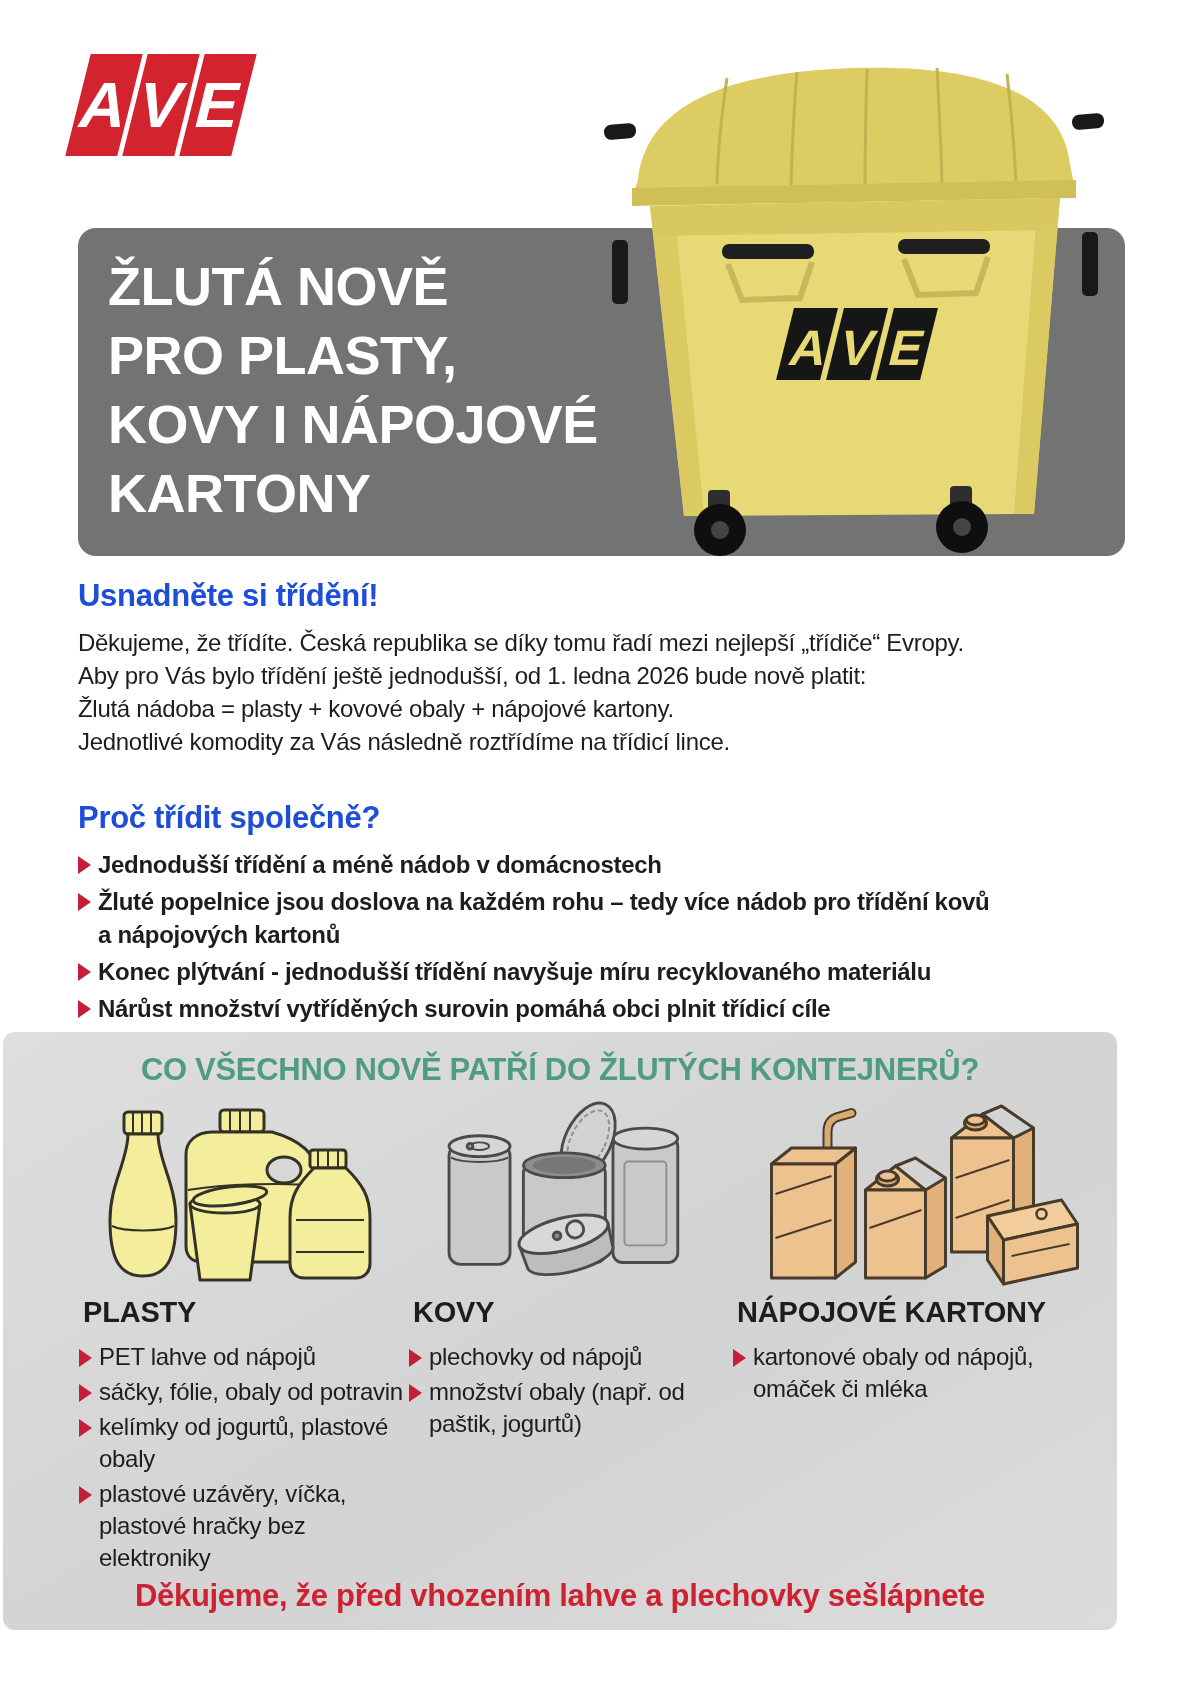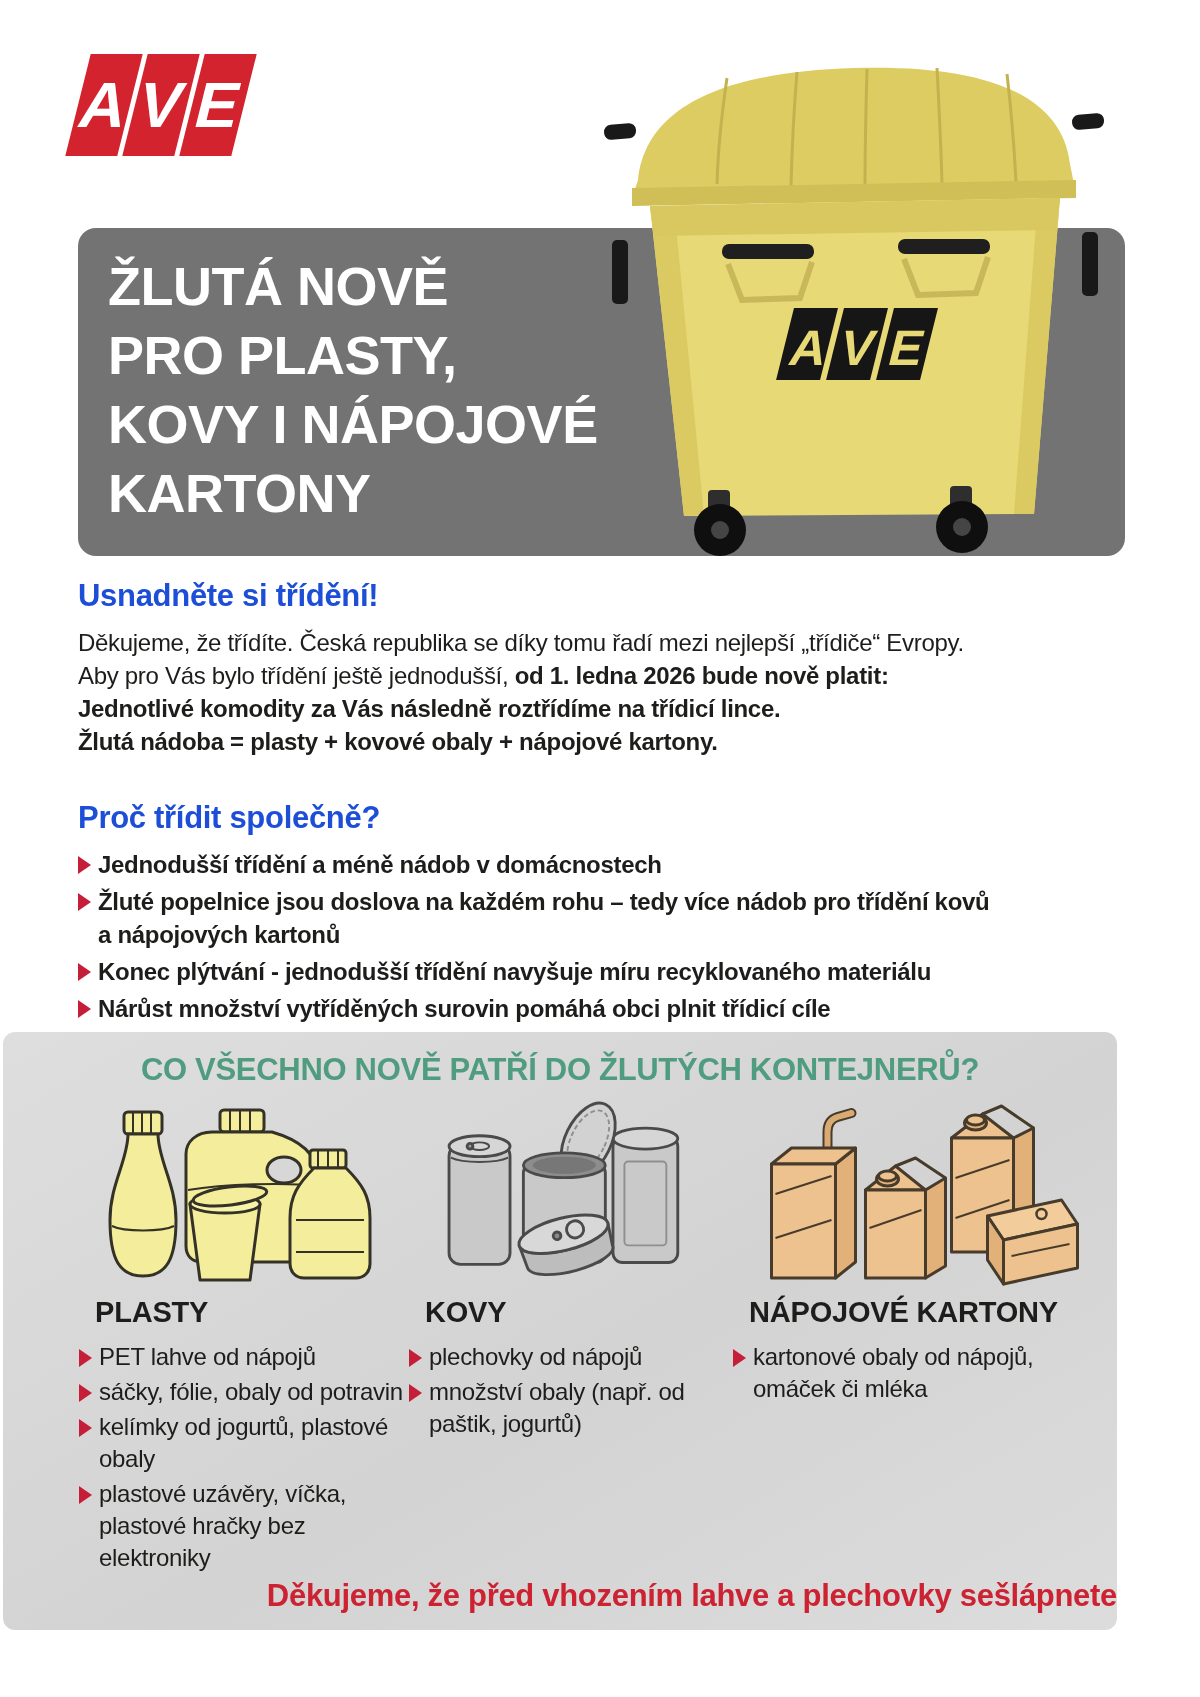--- a/index.html
+++ b/index.html
@@ -18,46 +18,46 @@
           border-radius:18px;padding:24px 0 0 30px;z-index:1}
   .banner .line{color:#fff;font-weight:bold;font-size:54px;line-height:69px;letter-spacing:-0.5px}
 
   
   .container-art{position:absolute;left:602px;top:40px;width:505px;height:520px;z-index:3}
 
   
   h2.green{color:#1d4ed8;font-size:31px;font-weight:bold;letter-spacing:-0.3px;margin-bottom:12px}
   .intro{position:absolute;left:78px;top:578px;width:1040px}
   .intro p{font-size:24px;line-height:33px;letter-spacing:-0.3px}
-  .b{font-weight:bold}
+  .b{font-weight:normal}
 
   .why{position:absolute;left:78px;top:800px;width:1040px}
   ul.bullets{list-style:none}
   .bullets li{position:relative;padding-left:20px;font-size:24px;line-height:33px;
               letter-spacing:-0.3px;margin-bottom:4px}
   .bullets li .txt{white-space:pre-line}
   .bullets.bold li{font-weight:bold}
   .tri{position:absolute;left:0;top:8px;width:13px;height:18px;background:#c41e38;
        clip-path:polygon(0 0,100% 50%,0 100%)}
 
   
   .panel{position:absolute;left:3px;top:1032px;width:1114px;height:598px;
          background:linear-gradient(150deg,#dedede 0%,#d3d3d3 55%,#dcdcdc 100%);
          border-radius:12px;z-index:0}
   .panel h2{position:absolute;top:20px;left:0;width:100%;text-align:center;color:#4f9c80;
             font-size:31px;font-weight:bold;letter-spacing:-0.3px}
   .col{position:absolute;top:58px}
   .col .art{height:196px;display:flex;align-items:flex-end}
   .col .art svg{width:100%;height:190px}
-  .col h3{font-size:29px;font-weight:bold;letter-spacing:-0.2px;margin:10px 16px 12px}
+  .col h3{font-size:29px;font-weight:bold;letter-spacing:-0.2px;margin:10px 4px 12px}
   .col .bullets li{font-size:24px;line-height:32px;margin-bottom:3px}
   .col1{left:76px;width:330px}
   .col2{left:406px;width:305px}
   .col3{left:730px;width:350px}
-  .panel .footer{position:absolute;left:0;bottom:12px;width:100%;text-align:right;color:#cc2232;
+  .panel .footer{position:absolute;left:0;bottom:12px;width:100%;text-align:center;color:#cc2232;
                  font-weight:bold;font-size:31px;line-height:45px;letter-spacing:-0.3px}
 </style>
 </head>
 <body>
 
 <div class="page">
 
   <div class="logo">
     <div class="cell">
         <span>A</span>
@@ -122,22 +122,22 @@
       <rect x="348" y="446" width="22" height="30" rx="4" fill="#2e2e2e"></rect>
       <circle cx="360" cy="487" r="26" fill="#0f0f0f"></circle>
       <circle cx="360" cy="487" r="9" fill="#454545"></circle>
     </svg>
   </div>
 
   <section class="intro">
     <h2 class="green">Usnadněte si třídění!</h2>
     <p>Děkujeme, že třídíte. Česká republika se díky tomu řadí mezi nejlepší „třídiče“ Evropy.</p>
     <p><span>Aby pro Vás bylo třídění ještě jednodušší,</span> <span class="b">od 1. ledna 2026 bude nově platit:</span></p>
+    <p class="b">Žlutá nádoba = plasty + kovové obaly + nápojové kartony.</p>
     <p class="b">Jednotlivé komodity za Vás následně roztřídíme na třídicí lince.</p>
-    <p class="b">Žlutá nádoba = plasty + kovové obaly + nápojové kartony.</p>
   </section>
 
   <section class="why">
     <h2 class="green">Proč třídit společně?</h2>
     <ul class="bullets bold">
 
         <li><span class="tri"></span><span class="txt">Jednodušší třídění a méně nádob v domácnostech</span></li>
 
         <li><span class="tri"></span><span class="txt">Žluté popelnice jsou doslova na každém rohu – tedy více nádob pro třídění kovů
 a nápojových kartonů</span></li>

